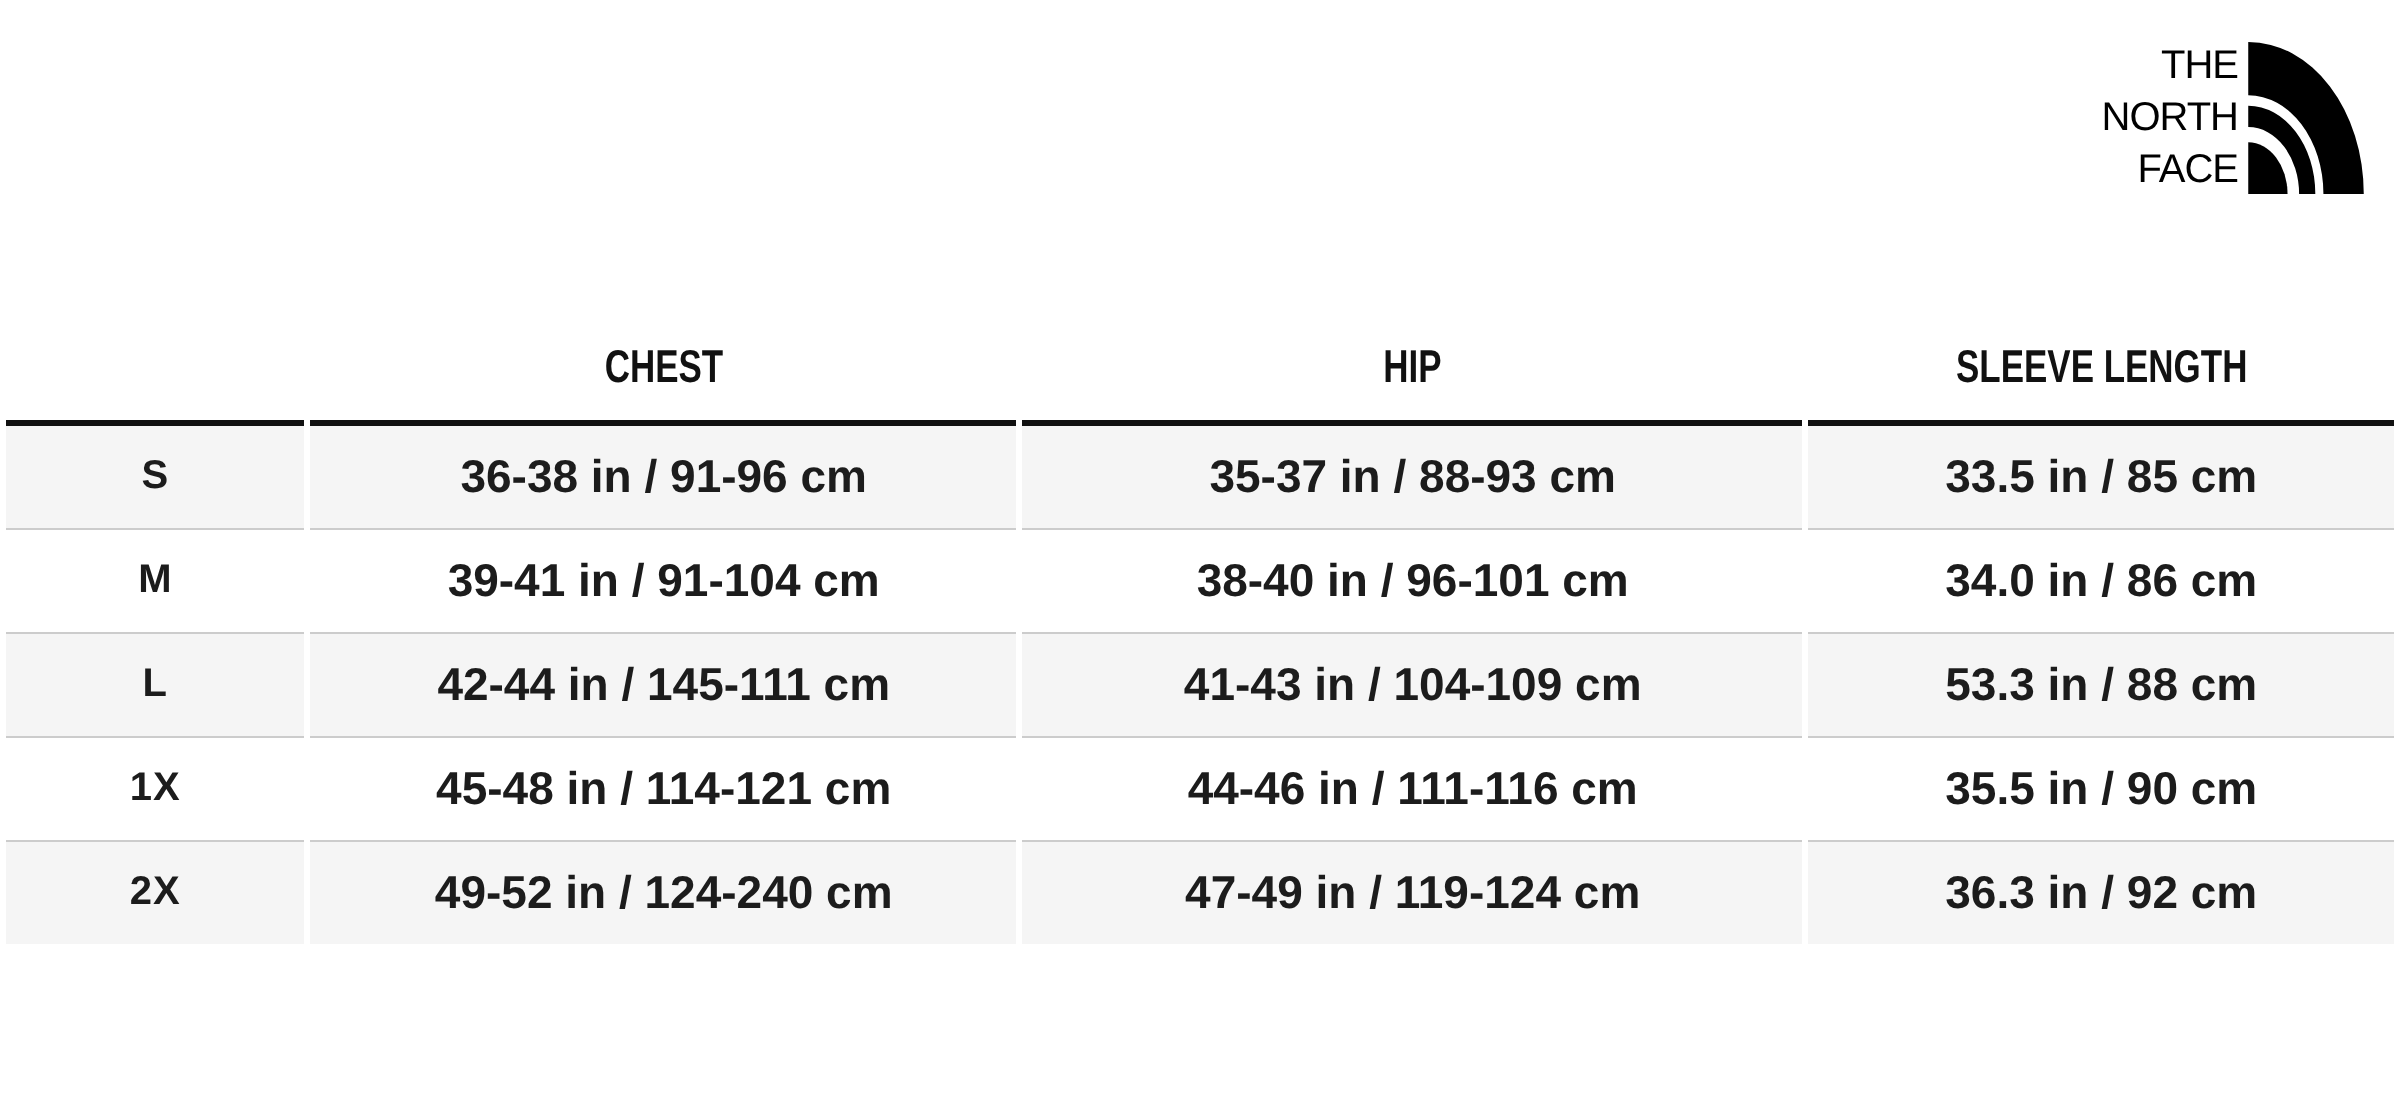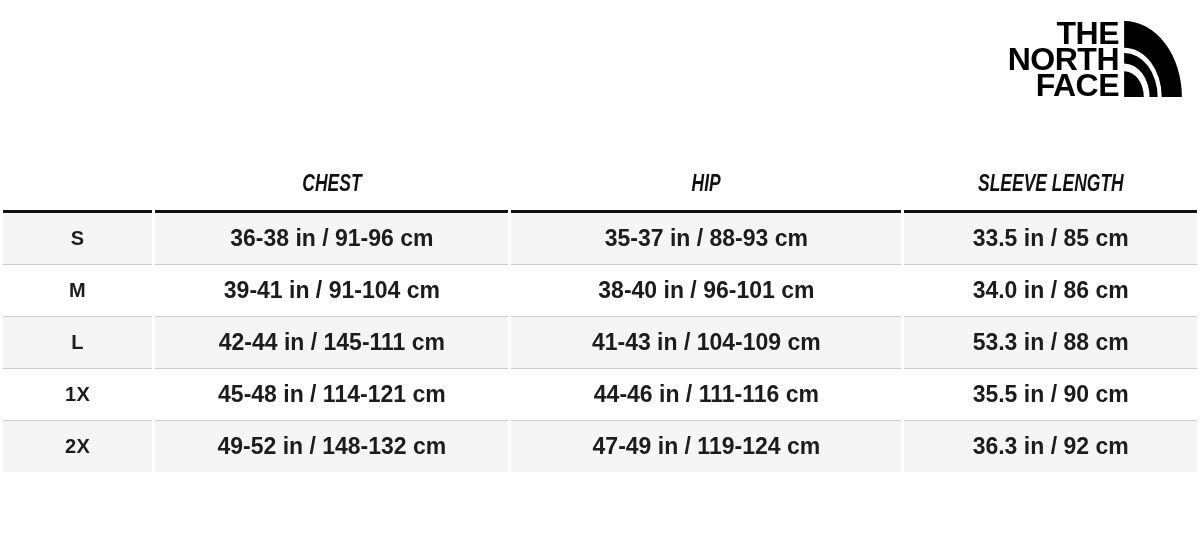--- a/index.html
+++ b/index.html
@@ -30,22 +30,22 @@
   .tnf-logo {
     position: absolute;
     top: 20px;
     right: 18px;
     display: flex;
     align-items: flex-end;
     gap: 5px;
   }
   .tnf-words {
     text-align: right;
-    font-weight: bold;
-    font-size: 32px;
+    font-weight: normal;
+    font-size: 20px;
     line-height: 26px;
     letter-spacing: -0.5px;
     color: #000;
     padding-bottom: 1px;
   }
   .tnf-dome { display: block; margin-bottom: 2px; }
 
   
   table.size-table {
     width: 100%;
@@ -56,21 +56,20 @@
   col.c-size   { width: 12.6%; }
   col.c-chest  { width: 29.8%; }
   col.c-hip    { width: 32.9%; }
   col.c-sleeve { width: 24.7%; }
 
   thead th {
     padding: 40px 0 13px 0;
     border-bottom: 3px solid #111;
     text-align: center;
     vertical-align: bottom;
-    font-style: italic;
   }
   thead th .cond {
     display: inline-block;
     font-size: 23px;
     font-weight: bold;
     letter-spacing: 0;
     color: #111;
     transform: scaleX(0.76);
     transform-origin: center;
     white-space: nowrap;
@@ -162,21 +161,21 @@
 
   <tr>
     <td class="size-cell">1X</td>
     <td>45-48 in / 114-121 cm</td>
     <td>44-46 in / 111-116 cm</td>
     <td>35.5 in / 90 cm</td>
   </tr>
 
   <tr>
     <td class="size-cell">2X</td>
-    <td>49-52 in / 148-132 cm</td>
+    <td>49-52 in / 124-240 cm</td>
     <td>47-49 in / 119-124 cm</td>
     <td>36.3 in / 92 cm</td>
   </tr>
 
 </tbody>
   </table>
 
 </div>
 
 </body></html>

